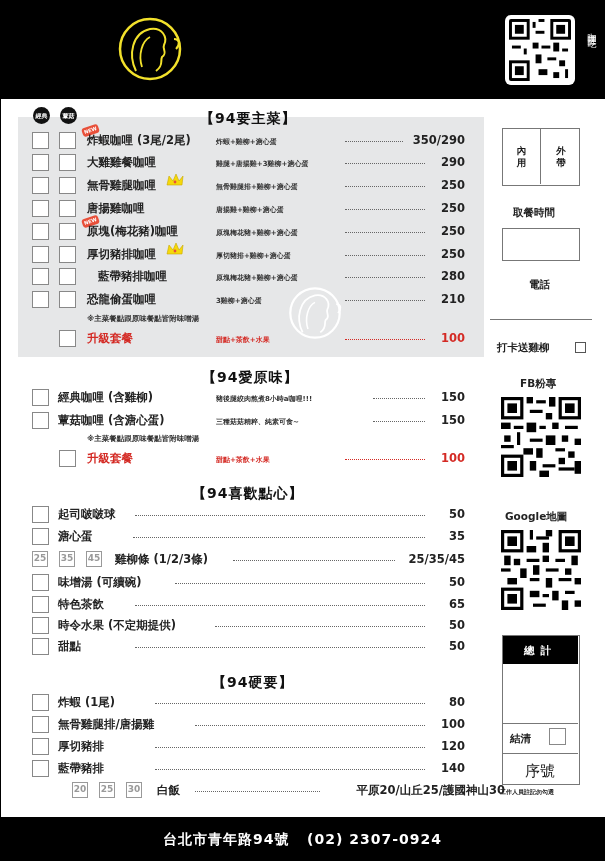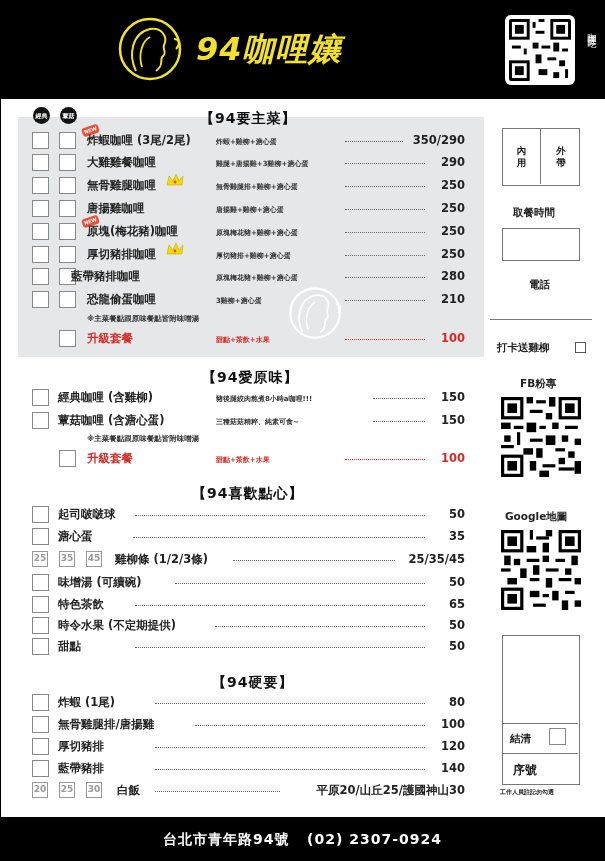--- a/index.html
+++ b/index.html
@@ -52,34 +52,33 @@
   .side-divider { position: absolute; left: 490px; top: 319px; width: 102px; height: 0; border-top: 1.5px solid #777; }
   .small-cb { position: absolute; width: 11px; height: 11px; border: 1.2px solid #555; background: #fff; }
   .qr { position: absolute; width: 80px; height: 80px; background: #fff; }
 
   .total-box { position: absolute; left: 502px; top: 635px; width: 78px; height: 150px; border: 1.5px solid #777; }
   .total-head { position: absolute; left: 0; top: 0; width: 75px; height: 28px; background: #000; color: #fff; font-size: 10.5px; font-weight: bold; text-align: center; line-height: 28px; letter-spacing: 6px; }
   .total-line1 { position: absolute; left: 0; top: 87px; width: 75px; height: 0; border-top: 1.5px solid #777; }
   .total-line2 { position: absolute; left: 0; top: 117px; width: 75px; height: 0; border-top: 1.5px solid #777; }
   .settle-label { position: absolute; left: 7px; top: 96px; font-size: 10.5px; font-weight: bold; }
   .settle-cb { position: absolute; left: 46px; top: 92px; width: 17px; height: 17px; border: 1.5px solid #888; }
-  .serial-label { position: absolute; left: 10px; top: 126px; font-size: 12px; font-weight: bold; }
+  .serial-label { position: absolute; left: 22px; top: 126px; font-size: 15px; font-weight: normal; }
   .staff-note { position: absolute; left: 500px; top: 788px; font-size: 6px; font-weight: bold; color: #222; white-space: nowrap; }
 </style>
 </head>
 <body>
 
 <div class="header">
   <svg class="logo" viewBox="0 0 68 68">
     <circle cx="34" cy="34" r="30" fill="none" stroke="#f2e12b" stroke-width="2.5"></circle>
     <path d="M20 56 C12 40 16 18 34 14 C46 12 52 22 48 30 C46 34 52 38 46 42 C44 46 48 50 40 56" fill="none" stroke="#f2e12b" stroke-width="2"></path>
     <path d="M26 52 C22 40 26 26 34 22" fill="none" stroke="#f2e12b" stroke-width="1.8"></path>
     <path d="M60 34 C64 30 64 24 58 24" fill="none" stroke="#f2e12b" stroke-width="2"></path>
   </svg>
-  <div class="brand">94咖哩孃</div>
   <svg class="top-qr" viewBox="0 0 21 21">
     <rect x="0" y="0" width="21" height="21" fill="#fff"></rect>
     <g fill="#000">
       <rect x="0" y="0" width="7" height="7"></rect>
         <rect x="1" y="1" width="5" height="5" fill="#fff"></rect>
         <rect x="2" y="2" width="3" height="3"></rect>
       <rect x="14" y="0" width="7" height="7"></rect>
         <rect x="15" y="1" width="5" height="5" fill="#fff"></rect>
         <rect x="16" y="2" width="3" height="3"></rect>
       <rect x="0" y="14" width="7" height="7"></rect>
@@ -177,21 +176,21 @@
       <path d="M1 12 L3 3 L7 8 L10 1 L13 8 L17 3 L16 12 Z" fill="#f5d90a" stroke="#c9a800" stroke-width="0.6"></path>
       <circle cx="9" cy="9" r="1.4" fill="#e8503a"></circle>
     </svg>
   <div class="desc" style="left:216px; top:6px;">厚切豬排+雞柳+溏心蛋</div>
   <div class="dots" style="left:345px; width:80px; top:10px;"></div>
   <div class="price" style="top:2px;">250</div>
 </div>
 <div class="row" style="top:267px;">
   <div class="cb" style="left:32px; top:1px;"></div>
   <div class="cb" style="left:59px; top:1px;"></div>
-  <div class="name" style="left:71px; top:2px;">藍帶豬排咖哩</div>
+  <div class="name" style="left:98px; top:2px;">藍帶豬排咖哩</div>
   <div class="desc" style="left:216px; top:6px;">原塊梅花豬+雞柳+溏心蛋</div>
   <div class="dots" style="left:345px; width:80px; top:10px;"></div>
   <div class="price" style="top:2px;">280</div>
 </div>
 <div class="row" style="top:290px;">
   <div class="cb" style="left:32px; top:1px;"></div>
   <div class="cb" style="left:59px; top:1px;"></div>
   <div class="name" style="left:87px; top:2px;">恐龍偷蛋咖哩</div>
   <div class="desc" style="left:216px; top:6px;">3雞柳+溏心蛋</div>
   <div class="dots" style="left:345px; width:80px; top:10px;"></div>
@@ -294,21 +293,21 @@
   <div class="name" style="left:58px; top:2px;">厚切豬排</div>
   <div class="dots" style="left:155px; width:270px; top:10px;"></div>
   <div class="price" style="top:2px;">120</div>
 </div>
 <div class="row" style="top:759px;">
   <div class="cb" style="left:32px; top:1px;"></div>
   <div class="name" style="left:58px; top:2px;">藍帶豬排</div>
   <div class="dots" style="left:155px; width:270px; top:10px;"></div>
   <div class="price" style="top:2px;">140</div>
 </div>
-<div class="row" style="top:781px;">
+<div class="row" style="top:781px;margin-left:40px;">
   <div class="num-cb" style="left:32px; top:1px;">20</div>
   <div class="num-cb" style="left:59px; top:1px;">25</div>
   <div class="num-cb" style="left:86px; top:1px;">30</div>
   <div class="name" style="left:117px; top:2px;">白飯</div>
   <div class="dots" style="left:155px; width:125px; top:10px;"></div>
   <div class="price" style="top:2px;">平原20/山丘25/護國神山30</div>
 </div>
 
 <div class="dine-box">
   <div class="half right"><span style="display:inline-block; width:10px; word-break:break-all;">外帶</span></div>
@@ -403,20 +402,21 @@
       <rect x="13" y="20" width="2" height="1"></rect>
       <rect x="16" y="19" width="2" height="3"></rect>
       <rect x="20" y="19" width="3" height="1"></rect>
       <rect x="19" y="22" width="2" height="3"></rect>
       <rect x="10" y="23" width="4" height="1"></rect>
       <rect x="23" y="22" width="2" height="2"></rect>
   </g>
 </svg>
 
 <div class="total-box">
+  <div class="total-head">總計</div>
   <div style="position:absolute; left:0; top:28px; width:75px; height:59px;"></div>
   <div class="total-line1"></div>
   <div class="settle-label">結清</div>
   <div class="settle-cb"></div>
   <div class="total-line2"></div>
   <div class="serial-label">序號</div>
 </div>
 <div class="staff-note">工作人員註記勿勾選</div>
 
 <div class="footer">

